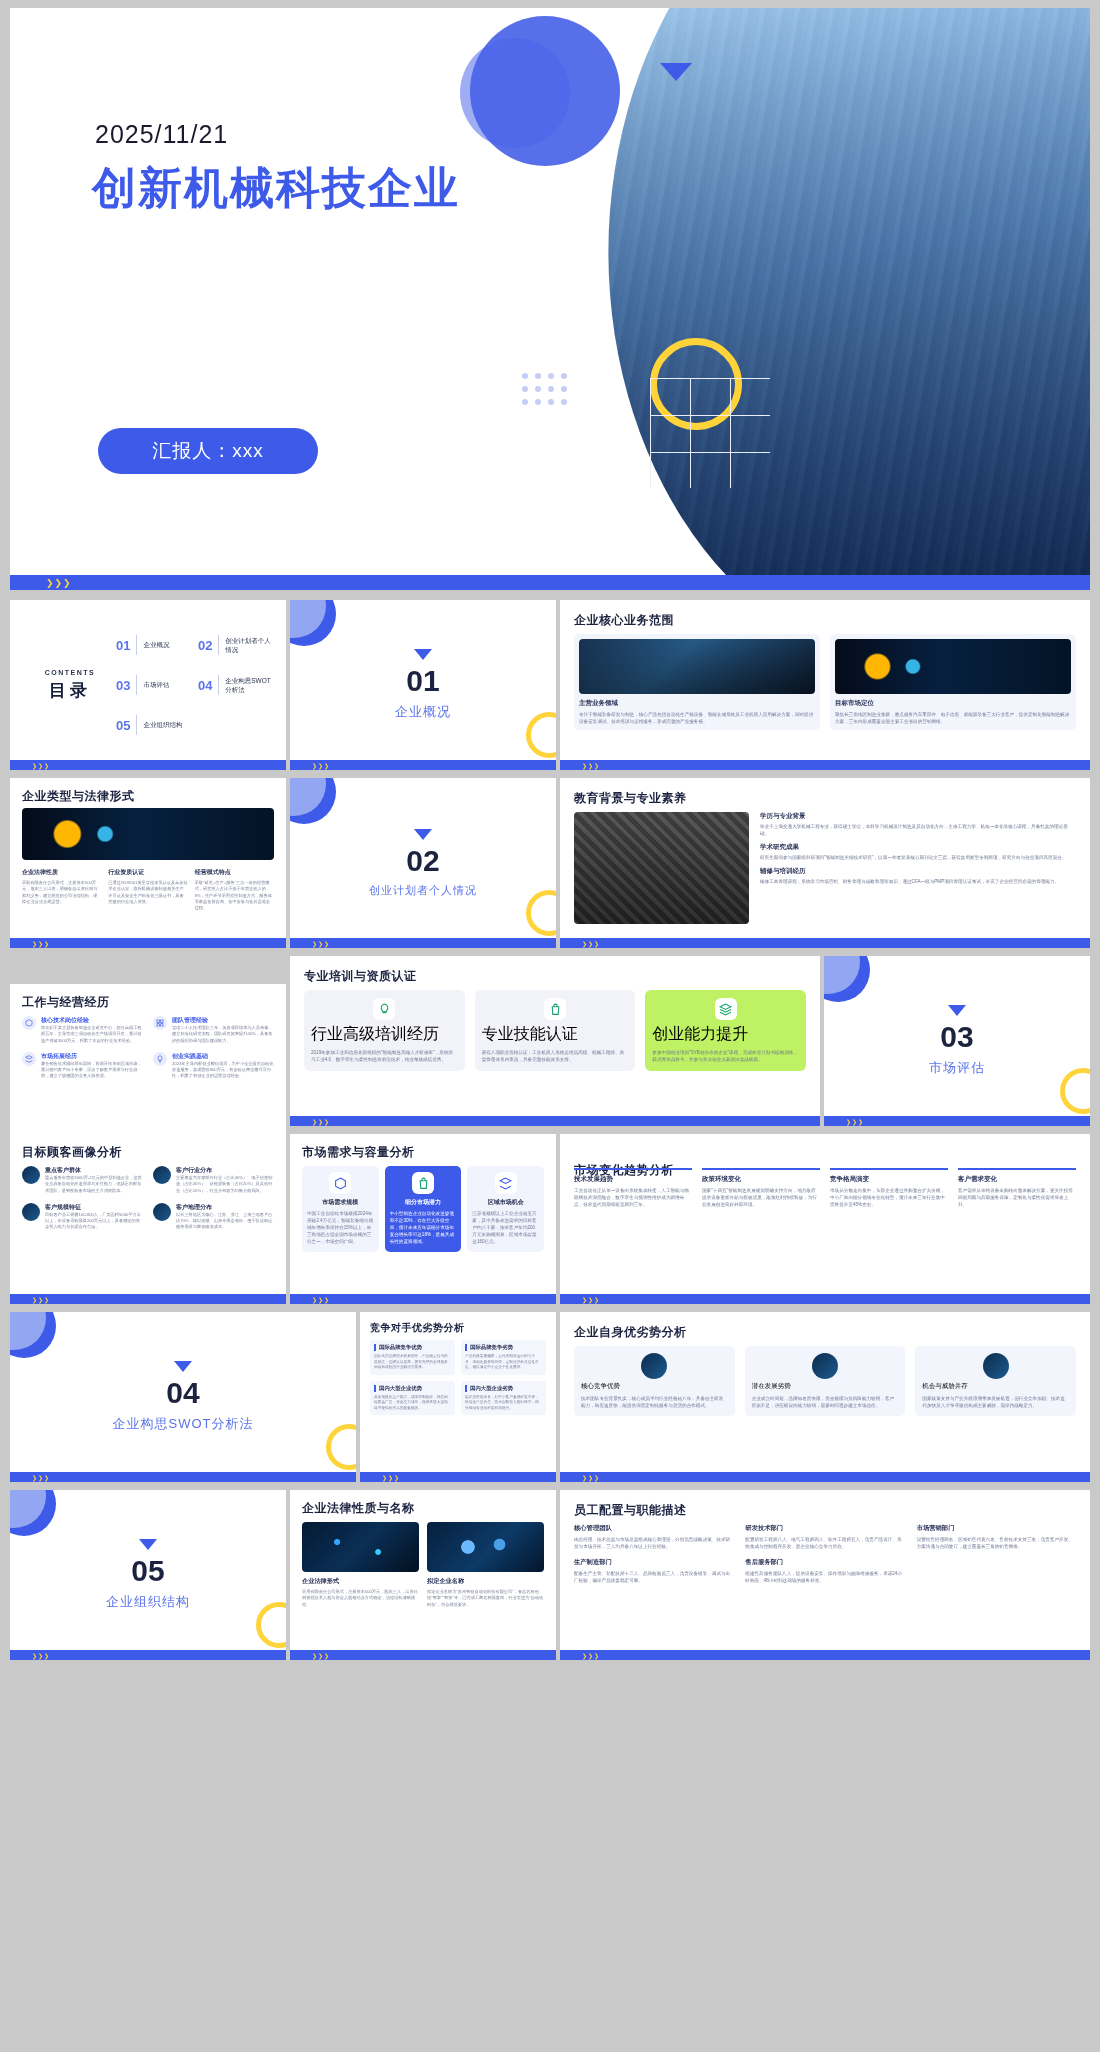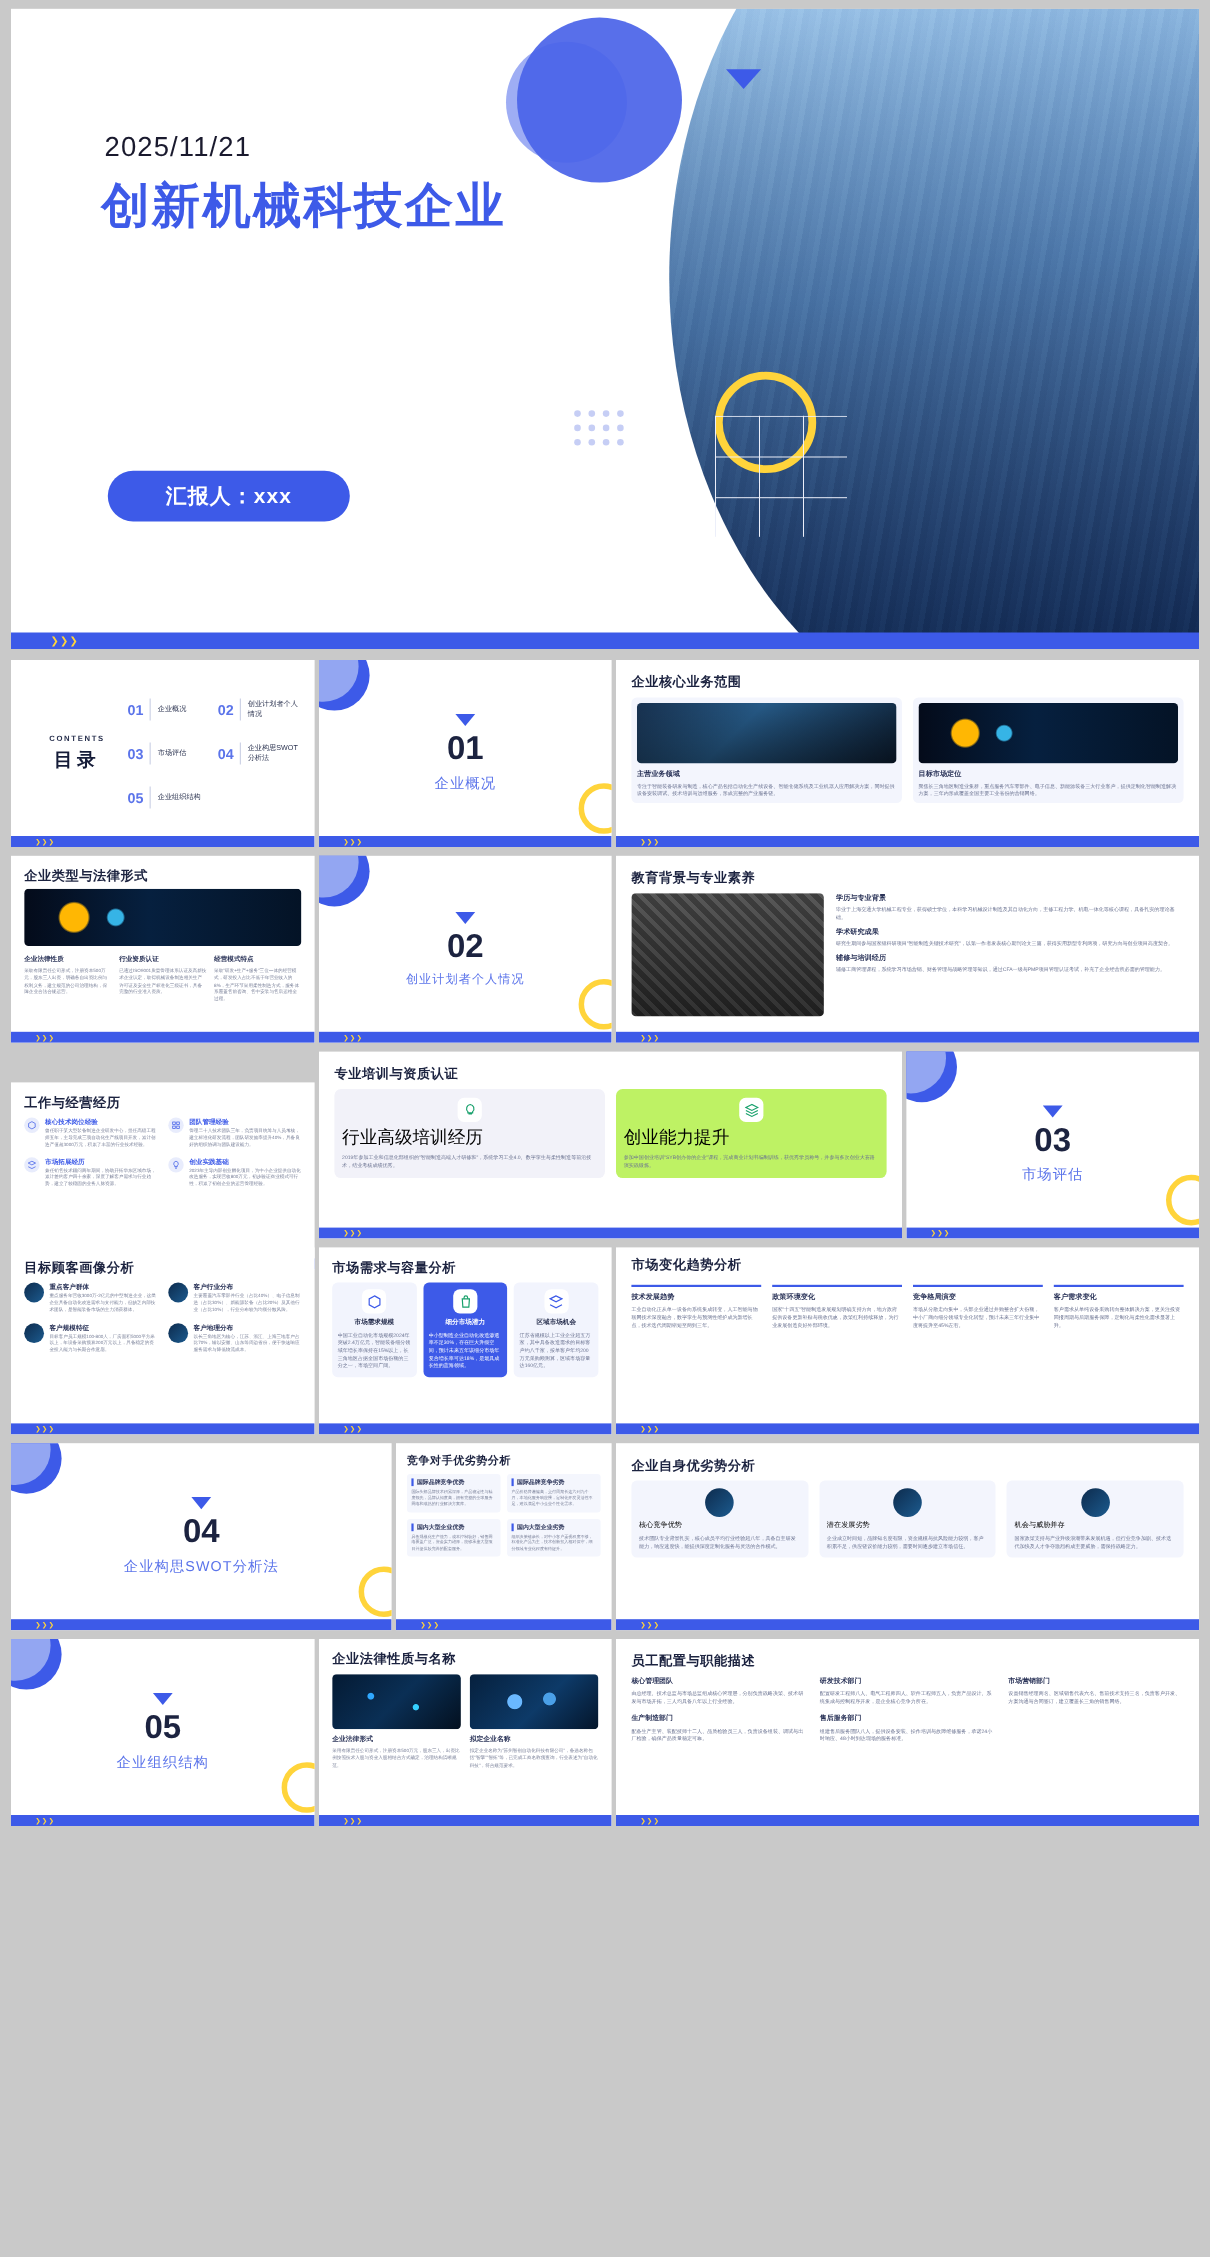--- a/index.html
+++ b/index.html
@@ -31,21 +31,21 @@
     font-size: 25px; color: #1a1a2e; font-weight: 500; letter-spacing: 1px;
   }
   #cover .cover-title {
     position: absolute; left: 82px; top: 152px;
     font-size: 44px; line-height: 1.28; color: #3d5ae8;
     font-weight: 800; letter-spacing: 2px;
   }
   #cover .cover-pill {
     position: absolute; left: 88px; top: 420px;
     width: 220px; height: 46px; border-radius: 23px; background: #3d5ae8;
-    color: #fff; font-size: 19px; font-weight: 700;
+    color: #fff; font-size: 19px; font-weight: 400;
     display: flex; align-items: center; justify-content: center; letter-spacing: 1px;
   }
   .dotgrid { position: absolute; display: grid; gap: 7px; }
   .dotgrid i { display:block; width: 6px; height: 6px; border-radius: 50%; background: #c6cef5; }
 
   
   .photo {
     position: absolute;
     background-image:
       linear-gradient(180deg, rgba(255,255,255,.12), rgba(8,22,52,.45)),
@@ -385,20 +385,30 @@
     <div style="position:absolute;left:14px;top:34px;right:14px;display:flex;gap:10px;">
       <div style="flex:1;background:#f2f2f9;border-radius:6px;padding:8px 7px;">
         <div class="icon-chip">
             <svg viewBox="0 0 24 24" fill="none" stroke="#17a06b" stroke-width="2">
               <path d="M9 18h6M12 2a7 7 0 00-4 12v2h8v-2a7 7 0 00-4-12z"></path>
             </svg>
           </div>
         <div class="ct">行业高级培训经历</div>
         <p style="margin-top:4px;">2019年参加工业和信息化部组织的"智能制造高端人才研修班"，系统学习工业4.0、数字孪生与柔性制造等前沿技术，结业考核成绩优秀。</p>
       </div>
+      <div style="flex:1;background:#f2f2f9;border-radius:6px;padding:8px 7px;">
+        <div class="icon-chip">
+            <svg viewBox="0 0 24 24" fill="none" stroke="#17a06b" stroke-width="2">
+              <path d="M6 7h12l-1 14H7z"></path>
+              <path d="M9 7V5a3 3 0 016 0v2"></path>
+            </svg>
+          </div>
+        <div class="ct">专业技能认证</div>
+        <p style="margin-top:4px;">获得八项职业资格认证：工业机器人系统运维员高级、机械工程师、质量管理体系内审员，具备完整技能体系支撑。</p>
+      </div>
       <div style="flex:1;background:#bef264;border-radius:6px;padding:8px 7px;">
         <div class="icon-chip">
             <svg viewBox="0 0 24 24" fill="none" stroke="#17a06b" stroke-width="2">
               <path d="M12 2L2 7l10 5 10-5z"></path>
               <path d="M2 12l10 5 10-5"></path>
               <path d="M2 17l10 5 10-5"></path>
             </svg>
           </div>
         <div class="ct">创业能力提升</div>
         <p style="margin-top:4px;">参加中国创业培训"SYB创办你的企业"课程，完成商业计划书编制训练，获优秀学员称号，并参与多次创业大赛路演实战锻炼。</p>
@@ -492,21 +502,21 @@
         <div class="ct">区域市场机会</div>
         <p style="margin-top:3px;">江苏省规模以上工业企业超五万家，其中具备改造需求的目标客户约八千家，按单客户年均200万元采购额测算，区域市场容量达160亿元。</p>
       </div>
     </div>
     <div class="tbar">
         <i>❯❯❯</i>
       </div>
   </div>
 
   <div class="th" style="left:560px;top:1134px;width:530px;height:170px;">
-    <h3 style="position:absolute;left:14px;top:8px;">市场变化趋势分析</h3>
+    <h3 style="position:absolute;left:14px;top:28px;">市场变化趋势分析</h3>
     <div style="position:absolute;left:14px;top:34px;right:14px;display:flex;gap:10px;">
       <div style="flex:1;border-top:2px solid #3d5ae8;padding-top:5px;">
         <div class="kicker" style="font-size:6.5px;margin-bottom:3px;">技术发展趋势</div>
         <p>工业自动化正从单一设备向系统集成转变，人工智能与物联网技术深度融合，数字孪生与预测性维护成为新增长点，技术迭代周期缩短至两到三年。</p>
       </div>
       <div style="flex:1;border-top:2px solid #3d5ae8;padding-top:5px;">
         <div class="kicker" style="font-size:6.5px;margin-bottom:3px;">政策环境变化</div>
         <p>国家"十四五"智能制造发展规划明确支持方向，地方政府提供设备更新补贴与税收优惠，政策红利持续释放，为行业发展创造良好外部环境。</p>
       </div>
       <div style="flex:1;border-top:2px solid #3d5ae8;padding-top:5px;">

